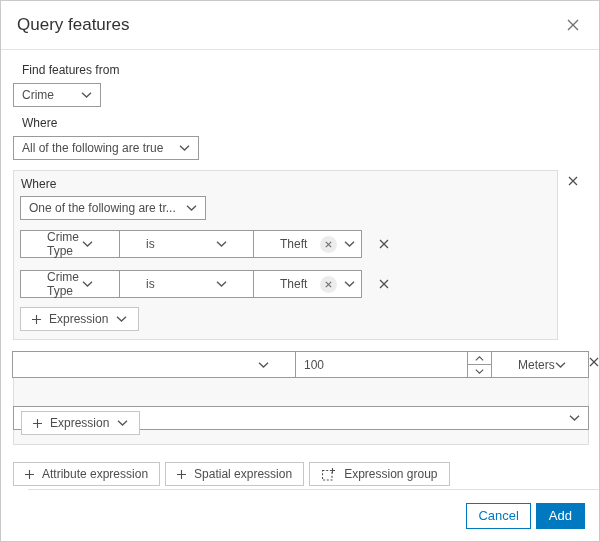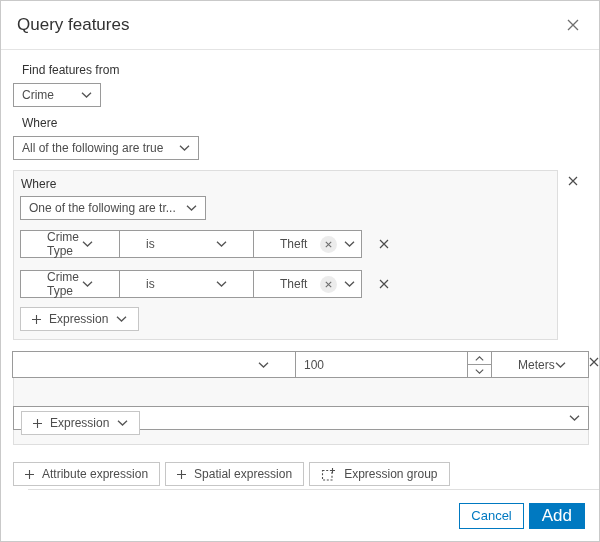--- a/index.html
+++ b/index.html
@@ -78,21 +78,21 @@
   
   .actions { display:flex; gap:5px; margin-top:17px; }
 
   
   .ftr { flex:none; height:52px; border-top:1px solid #dfdfdf;
          display:flex; align-items:center; justify-content:flex-end;
          gap:5px; padding:0 14px;margin-left:27px; }
   .btn-sec { height:26px; padding:0 11px; border:1px solid #0079c1; background:#fff;
              color:#0079c1; font-size:13px; font-family:inherit; cursor:pointer; }
   .btn-pri { height:26px; padding:0 12px; border:1px solid #0079c1; background:#0079c1;
-             color:#fff; font-size:17px; font-family:inherit; cursor:pointer; }
+             color:#fff; font-size:13px; font-family:inherit; cursor:pointer; }
 
   svg { display:block; }
 </style>
 </head>
 <body>
 
 <div class="dialog">
 
   <div class="hdr">
     <span class="hdr-title">Query features</span>

